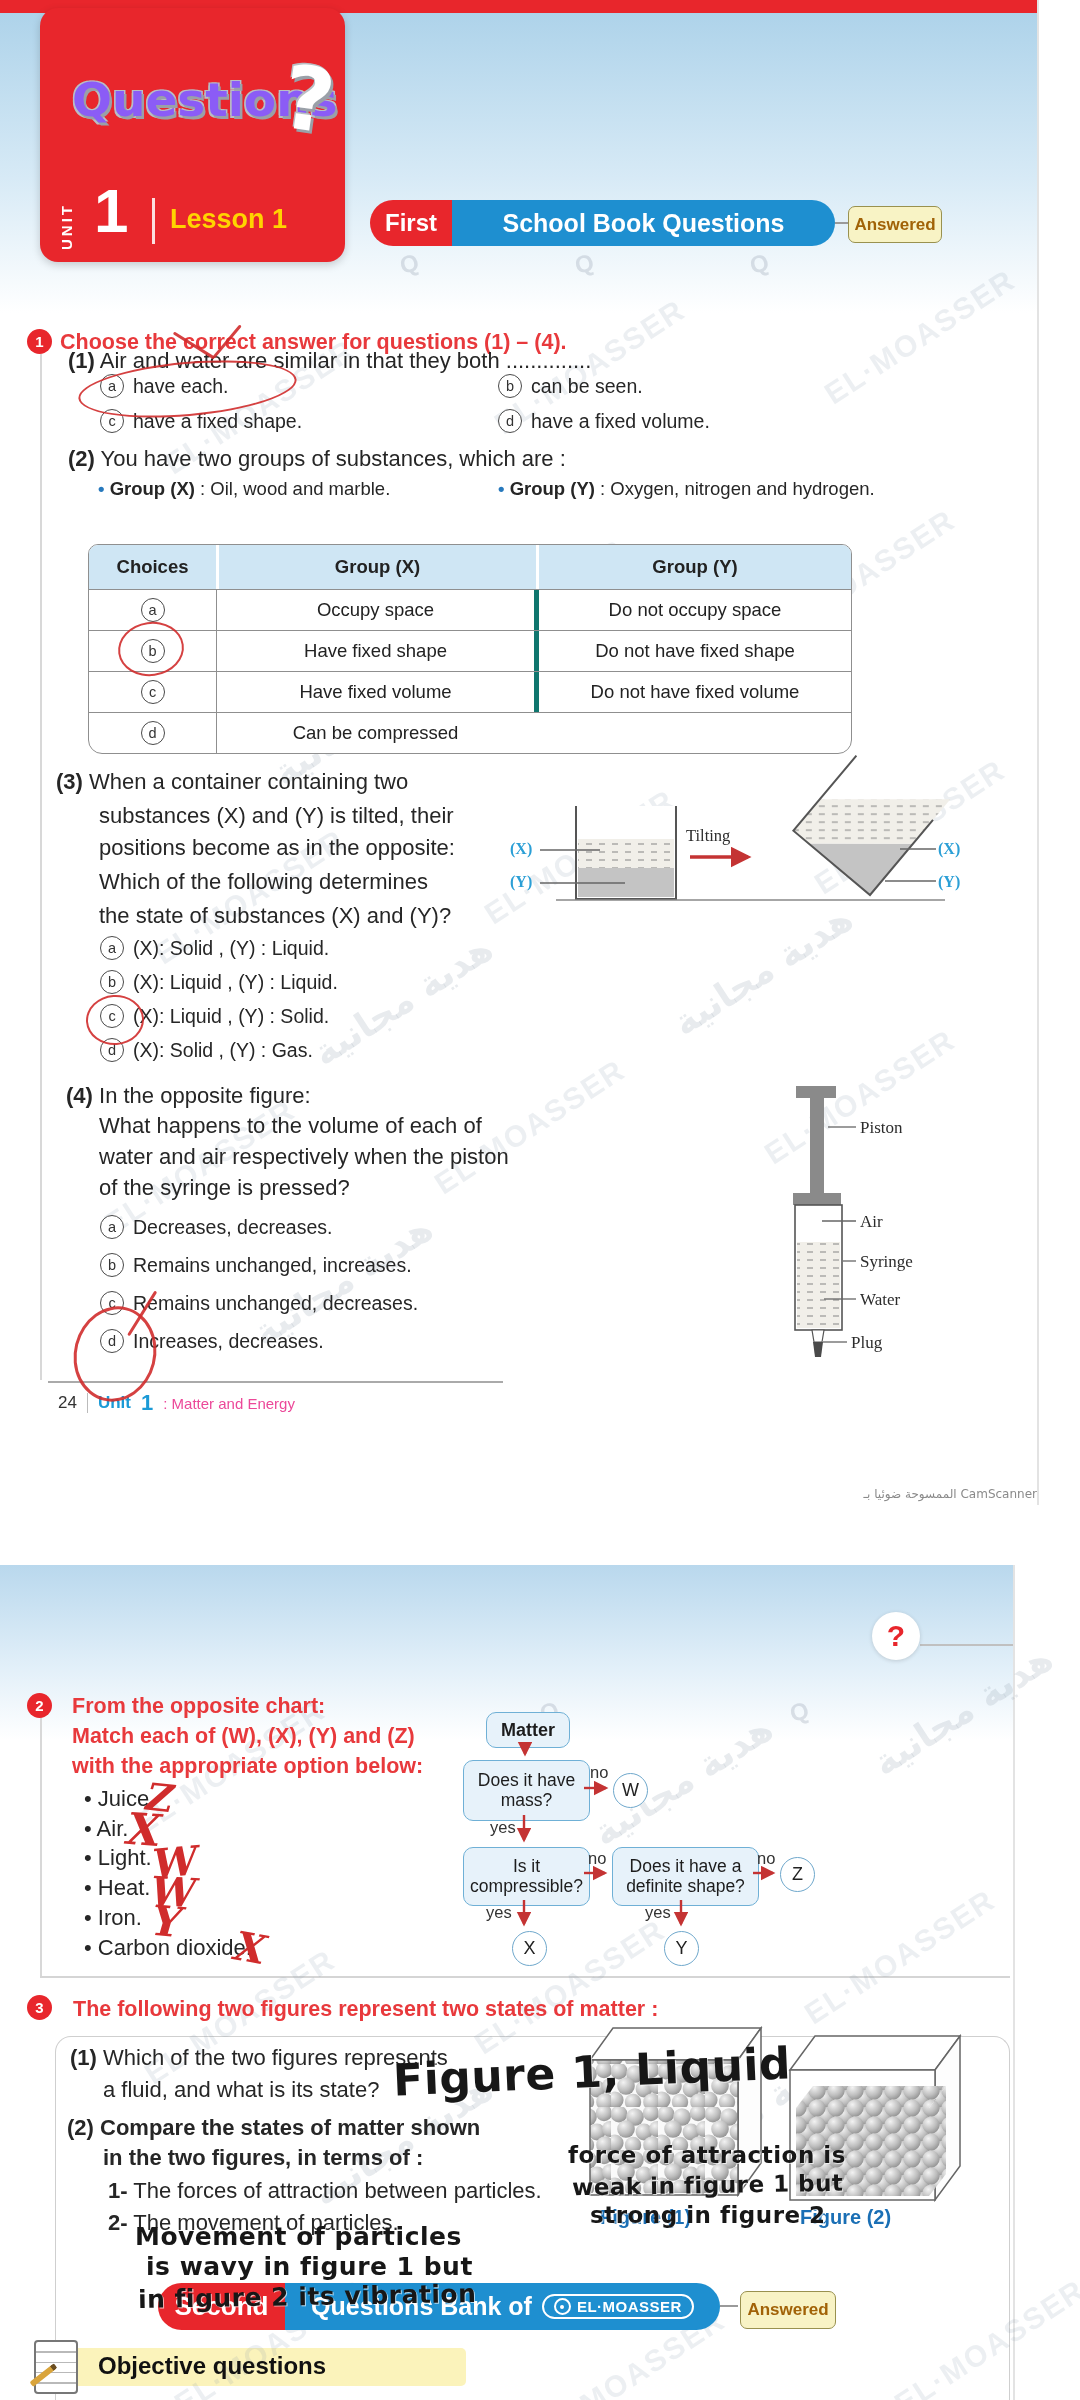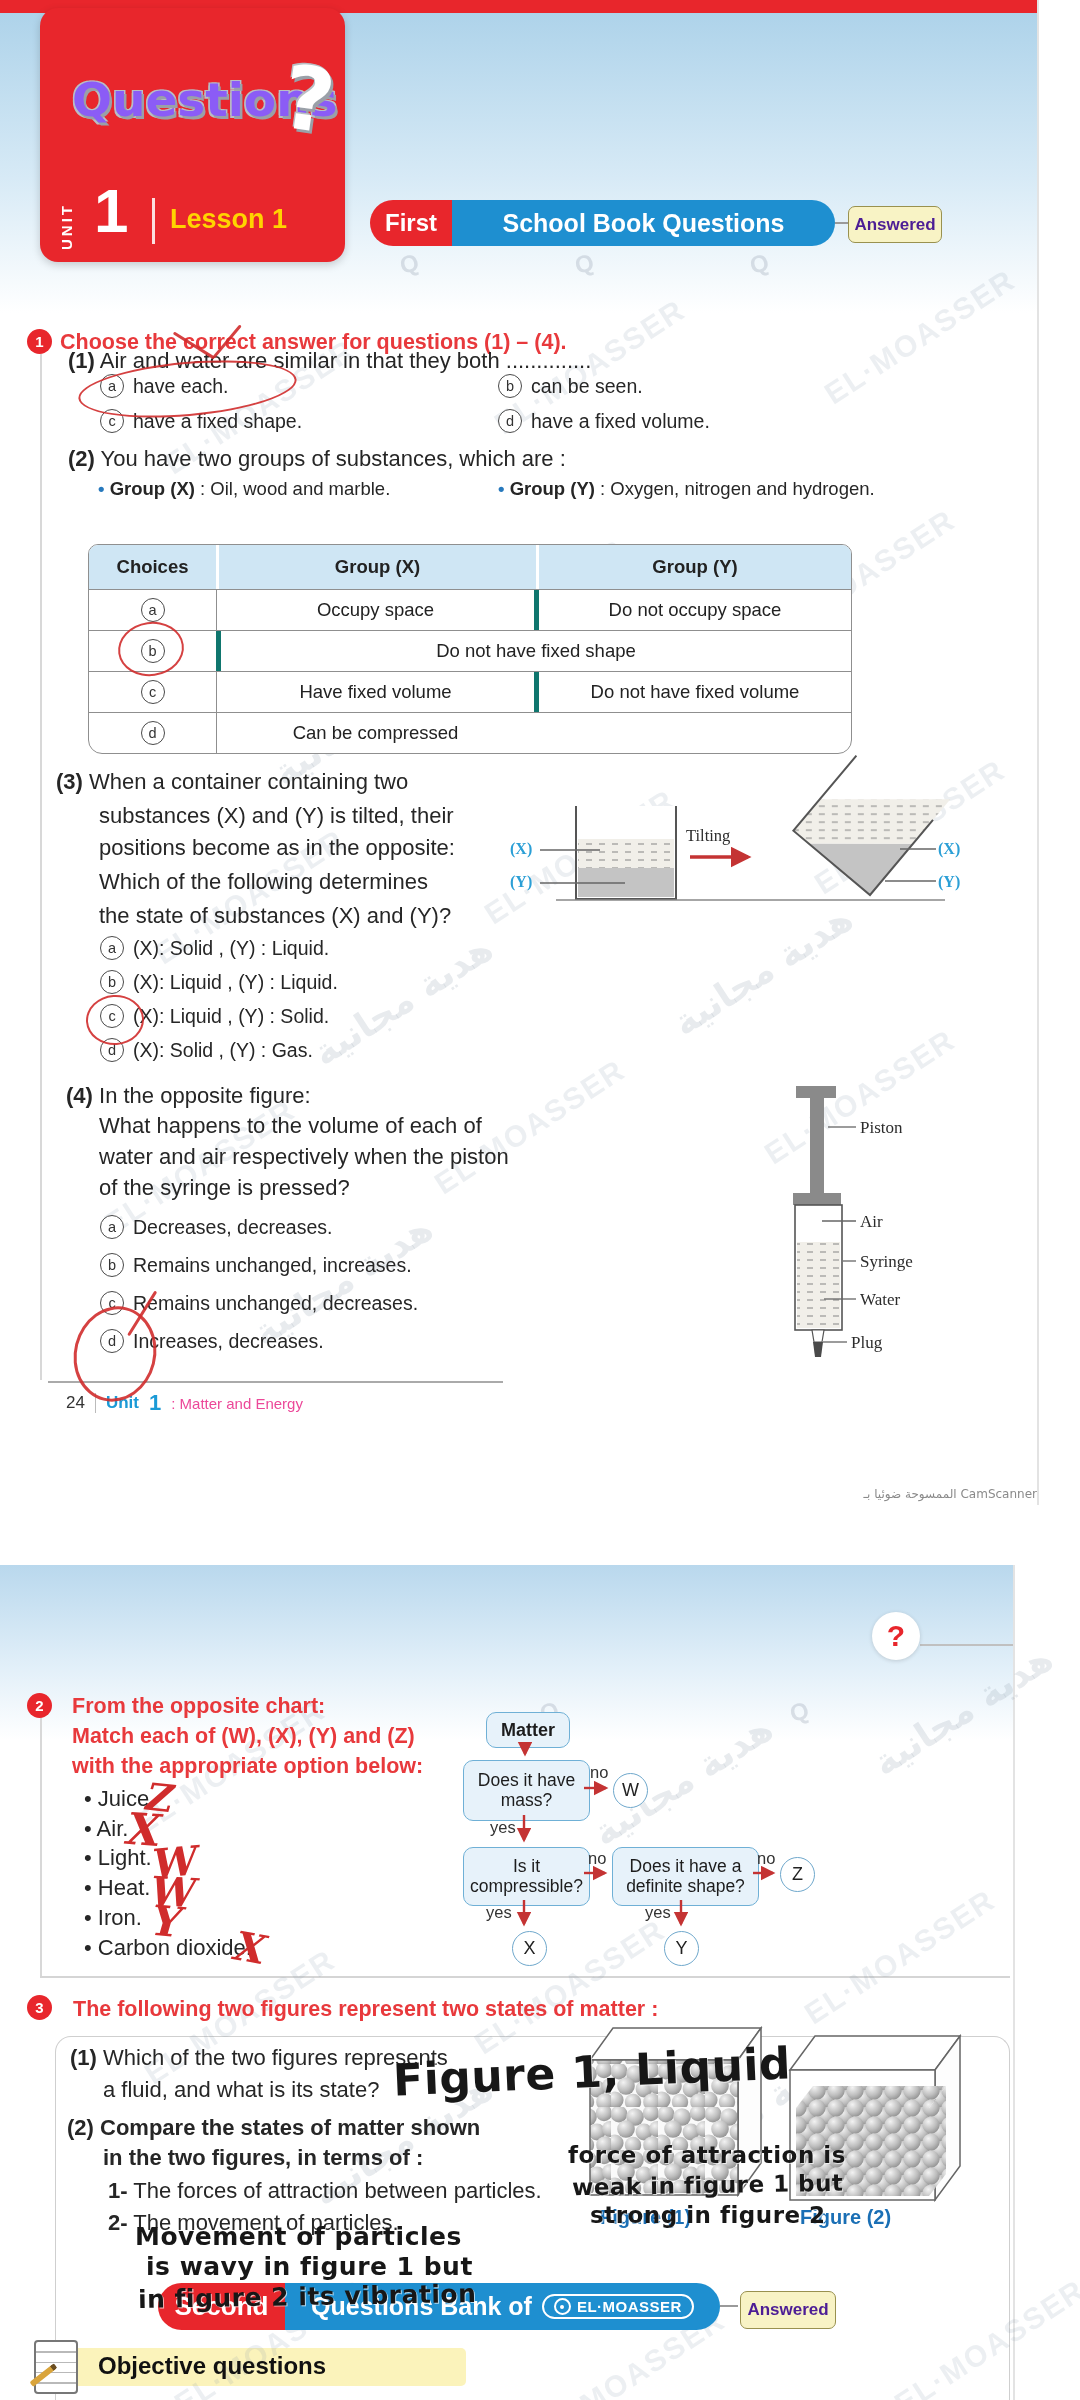--- a/index.html
+++ b/index.html
@@ -18,21 +18,21 @@
   .qmarkbig{font-family:"DejaVu Sans",sans-serif;font-weight:800;font-size:88px;color:#fff;transform:rotate(8deg);
           text-shadow:3px 3px 0 #9aa0a8,-1.5px -1.5px 0 #b9bec4}
   .unitlabel{writing-mode:vertical-rl;transform:rotate(180deg);font-size:15px;font-weight:bold;color:#fff;letter-spacing:3px;height:58px}
   .unitnum{font-size:62px;font-weight:800;color:#fff;line-height:1}
   .lesson{font-size:27px;font-weight:bold;color:#ffd400}
   .pill{display:flex;align-items:center;justify-content:center;color:#fff;font-weight:bold}
   .pill-first{left:370px;top:200px;width:82px;height:46px;background:#e8262c;border-radius:23px 0 0 23px;font-size:24px}
   .pill-blue{left:452px;top:200px;width:383px;height:46px;background:#1e8fd0;border-radius:0 23px 23px 0;font-size:25px}
   .pill-second{left:158px;top:2283px;width:127px;height:47px;background:#e8262c;border-radius:24px 0 0 24px;font-size:26px}
   .pill-bank{left:285px;top:2283px;width:435px;height:47px;background:#1e8fd0;border-radius:0 24px 24px 0;font-size:25px;gap:10px}
-  .answered{background:#f8f3c5;border:1.6px solid #99914f;border-radius:7px;color:#4c1d95;font-weight:bold;font-size:17px;
+  .answered{background:#f8f3c5;border:1.6px solid #99914f;border-radius:7px;color:#a16207;font-weight:bold;font-size:17px;
             display:flex;align-items:center;justify-content:center}
   .conn{height:2px;background:#9a9a9a}
   .logo{border:2px solid #fff;border-radius:14px;padding:2px 10px;font-size:15px;font-weight:bold;letter-spacing:.5px;color:#fff;display:flex;align-items:center;gap:6px}
   .logodot{width:13px;height:13px;border:2px solid #fff;border-radius:50%;display:inline-flex;align-items:center;justify-content:center}
   .logodot i{width:4px;height:4px;background:#fff;border-radius:50%}
   
   .qnum{width:25px;height:25px;border-radius:50%;background:#e8262c;color:#fff;font-weight:bold;font-size:15px;
         display:flex;align-items:center;justify-content:center}
   .redhead{color:#e8393c;font-weight:bold;font-size:21.5px;white-space:nowrap}
   .stem{font-size:22px;color:#262626;white-space:nowrap}
@@ -178,20 +178,21 @@
       <div class="tc c1">
           <span class="letter">a</span>
         </div>
       <div class="tc c2">Occupy space</div>
       <div class="tc c3">Do not occupy space</div>
     </div>
     <div class="trow">
       <div class="tc c1">
           <span class="letter">b</span>
         </div>
+      <div class="tc c2">Have fixed shape</div>
       <div class="tc c3">Do not have fixed shape</div>
     </div>
     <div class="trow">
       <div class="tc c1">
           <span class="letter">c</span>
         </div>
       <div class="tc c2">Have fixed volume</div>
       <div class="tc c3">Do not have fixed volume</div>
     </div>
     <div class="trow">
@@ -249,21 +250,21 @@
       <span class="letter">d</span>
       <span>Increases, decreases.</span>
     </div>
   <div class="abs seriflab z2" style="left:860px;top:1118px">Piston</div>
   <div class="abs seriflab z2" style="left:860px;top:1212px">Air</div>
   <div class="abs seriflab z2" style="left:860px;top:1252px">Syringe</div>
   <div class="abs seriflab z2" style="left:860px;top:1290px">Water</div>
   <div class="abs seriflab z2" style="left:851px;top:1333px">Plug</div>
 
   <div class="abs" style="left:48px;top:1381px;width:455px;height:1.5px;background:#aaa"></div>
-  <div class="abs foot z2" style="left:66px;top:1390px">
+  <div class="abs foot z2" style="left:58px;top:1390px">
     <span>24</span>
     <span style="width:1px;height:20px;background:#bbb"></span>
     <span class="u">Unit</span>
     <span class="u1">1</span>
     <span class="topic">: Matter and Energy</span>
   </div>
   <div class="abs cam" style="left:640px;top:1487px;width:397px">الممسوحة ضوئيا بـ CamScanner</div>
 
   <div class="abs corner-q">?</div>
   <div class="abs" style="left:920px;top:1644px;width:93px;height:1.5px;background:#c0c0c0"></div>

